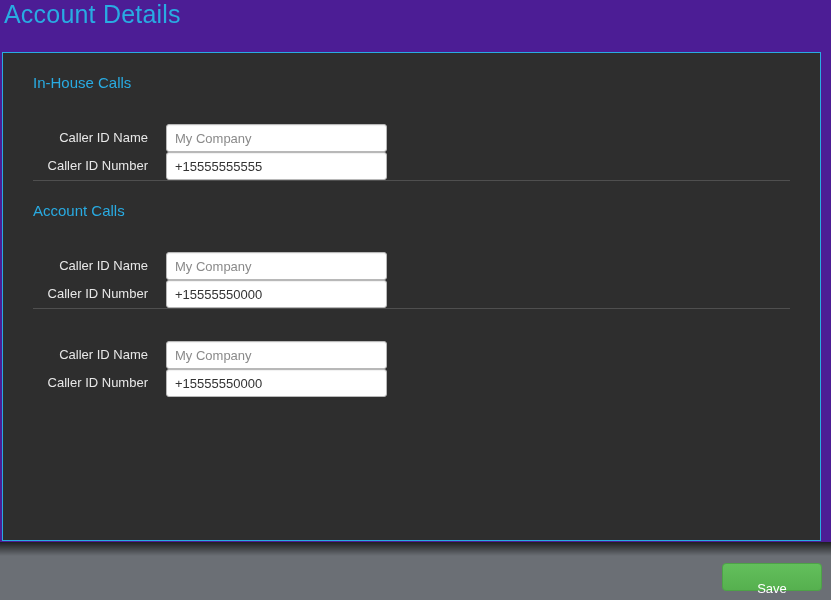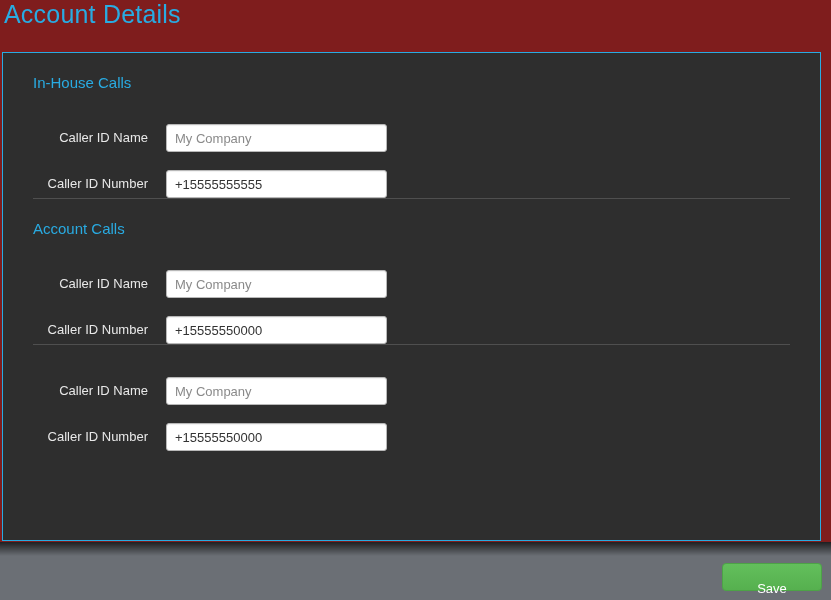--- a/index.html
+++ b/index.html
@@ -10,21 +10,21 @@
     width: 831px;
     height: 600px;
     background: #4a4a4a;
     font-family: "Liberation Sans", sans-serif;
     overflow: hidden;
   }
   .screen {
     position: relative;
     width: 831px;
     height: 600px;
-    background: #7f1d1d;
+    background: #4c1d95;
   }
 
   
   .page-title {
     position: absolute;
     left: 4px;
     top: -3px;
     font-size: 25px;
     line-height: 34px;
     color: #29abe2;
@@ -61,21 +61,21 @@
   .section-title {
     color: #29abe2;
     font-size: 15px;
     line-height: 18px;
     padding: 21px 0 0 30px;
   }
 
   .field-row {
     display: flex;
     align-items: center;
-    margin-top: 18px;
+    margin-top: 0;
   }
   .field-row.first {
     margin-top: 32px;
   }
   .field-label {
     width: 163px;
     text-align: right;
     color: #e8e8e8;
     font-size: 13px;
     line-height: 16px;

